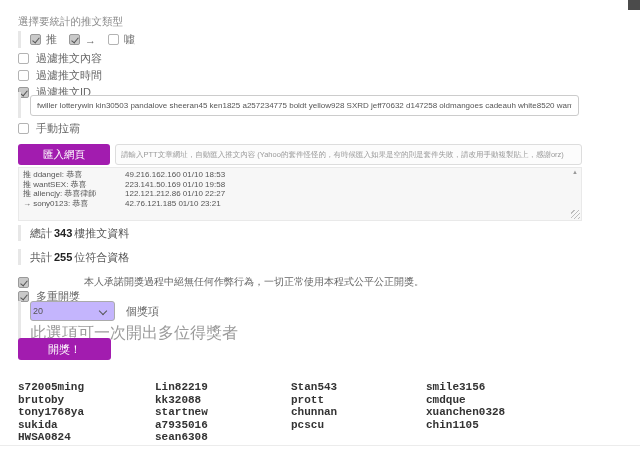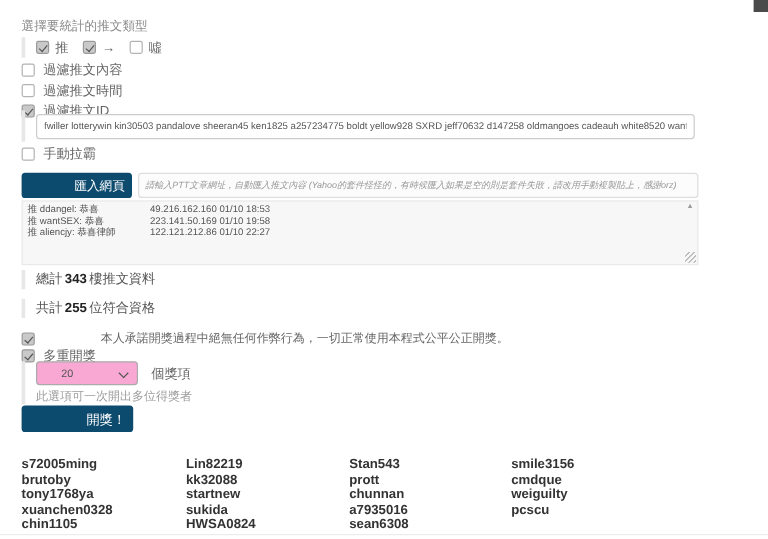--- a/index.html
+++ b/index.html
@@ -23,26 +23,26 @@
   .chk-label{color:#666;font-size:11px;}
 
   .filters{position:absolute;left:18px;top:52px;}
   .chk-row{display:flex;align-items:center;gap:7px;height:12px;margin-bottom:5px;cursor:pointer;}
 
   .id-input-wrap{position:absolute;left:18px;top:92px;width:561px;box-sizing:border-box;height:26px;display:flex;align-items:center;}
   .id-input{width:549px;height:21px;box-sizing:border-box;border:1px solid #ccc;border-radius:3px;
        padding:0 6px;font-size:8px;color:#555;font-family:"Liberation Sans","DejaVu Sans",sans-serif;background:#fff;}
   .manual{position:absolute;left:18px;top:122px;}
 
-  .btn{background:#0c4a6e;border:none;border-radius:3px;color:#fff;cursor:pointer;
-       font-family:Liberation Mono, monospace;text-align:right;}
+  .btn{background:#a21caf;border:none;border-radius:3px;color:#fff;cursor:pointer;
+       font-family:Liberation Mono, monospace;}
   .import-btn{position:absolute;left:18px;top:144px;width:92px;height:21px;font-size:10.5px;}
   .url-input{position:absolute;left:115px;top:144px;width:467px;height:21px;box-sizing:border-box;
        border:1px solid #ddd;border-radius:3px;background:#fcfcfc;padding:0 5px;font-size:7.5px;color:#777;
-       font-family:"Liberation Sans","DejaVu Sans",sans-serif;font-style:italic;}
+       font-family:"Liberation Sans","DejaVu Sans",sans-serif;}
   .url-input::placeholder{color:#999;}
 
   .push-list{position:absolute;left:18px;top:167px;width:564px;height:54px;box-sizing:border-box;
        background:#f7f7f7;border:1px solid #e9e9e9;}
   .rows{padding-top:2px;}
   .push-row{position:relative;height:9.6px;line-height:9.6px;padding-left:4px;font-size:8px;color:#555;white-space:nowrap;}
   .push-meta{position:absolute;left:106px;top:0;}
   .vscroll{position:absolute;right:0;top:0;width:12px;height:100%;text-align:center;}
   .vscroll .up{font-size:6px;color:#999;line-height:8px;display:block;}
   .grip{position:absolute;right:1px;bottom:1px;width:9px;height:9px;
@@ -53,31 +53,31 @@
   .stat-total{top:225px;}
   .stat-qualified{top:249px;}
 
   .promise{position:absolute;left:18px;top:276px;}
   .promise .chk-label{font-size:10px;margin-left:48px;}
   .multi{position:absolute;left:18px;top:290px;align-items:center;}
 
   .prize-block{position:absolute;left:18px;top:301px;width:300px;}
   .select-row{display:flex;align-items:center;gap:11px;}
   .select{position:relative;width:85px;height:20px;box-sizing:border-box;border:1px solid #ababab;
-       border-radius:3px;background:#f9a8d4;font-size:9px;color:#555;line-height:18px;padding:0 20px;cursor:pointer;}
+       border-radius:3px;background:#c4b5fd;font-size:9px;color:#555;line-height:18px;padding:0 2px;cursor:pointer;}
   .sel-chev{position:absolute;right:8px;top:6px;width:5px;height:5px;
        border-right:1.4px solid #555;border-bottom:1.4px solid #555;transform:rotate(45deg);}
   .prize-unit{color:#666;font-size:11px;}
-  .hint{margin-top:2px;color:#9c9c9c;font-size:10px;}
+  .hint{margin-top:2px;color:#9c9c9c;font-size:16px;}
 
   .draw-btn{position:absolute;left:18px;top:338px;width:93px;height:22px;font-size:11px;}
 
   .result-title{position:absolute;left:18px;top:368px;font-size:11px;color:#3f3f3f;}
   .winners{position:absolute;left:18px;top:381px;width:550px;display:grid;
-       grid-template-columns:137px 136px 135px auto;}
+       grid-template-columns:137px 136px 135px auto;font-family:Liberation Mono, monospace;}
   .winner{height:12.6px;line-height:12.6px;font-size:11px;font-weight:bold;color:#333;white-space:nowrap;}
 
   .bottom-line{position:absolute;left:0;top:445px;width:640px;border-top:1px solid #ececec;}
 </style>
 </head>
 <body>
 
 <div class="app">
   <div class="corner"></div>
 
@@ -143,20 +143,24 @@
         <div class="push-row">
           <span class="push-text">推 wantSEX: 恭喜</span>
           <span class="push-meta">223.141.50.169 01/10 19:58</span>
         </div>
 
         <div class="push-row">
           <span class="push-text">推 aliencjy: 恭喜律師</span>
           <span class="push-meta">122.121.212.86 01/10 22:27</span>
         </div>
 
+        <div class="push-row">
+          <span class="push-text">→ sony0123: 恭喜</span>
+          <span class="push-meta">42.76.121.185 01/10 23:21</span>
+        </div>
       </div>
     <div class="vscroll">
       <span class="up">▲</span>
     </div>
     <div class="grip"></div>
   </div>
 
   <div class="stat stat-total indent">
     <span>總計</span><b>343</b><span>樓推文資料</span>
   </div>
@@ -206,21 +210,20 @@
       <div class="winner">prott</div>
 
       <div class="winner">cmdque</div>
 
       <div class="winner">tony1768ya</div>
 
       <div class="winner">startnew</div>
 
       <div class="winner">chunnan</div>
 
-      <div class="winner">weiguilty</div>
 
       <div class="winner">xuanchen0328</div>
 
       <div class="winner">sukida</div>
 
       <div class="winner">a7935016</div>
 
       <div class="winner">pcscu</div>
 
       <div class="winner">chin1105</div>

